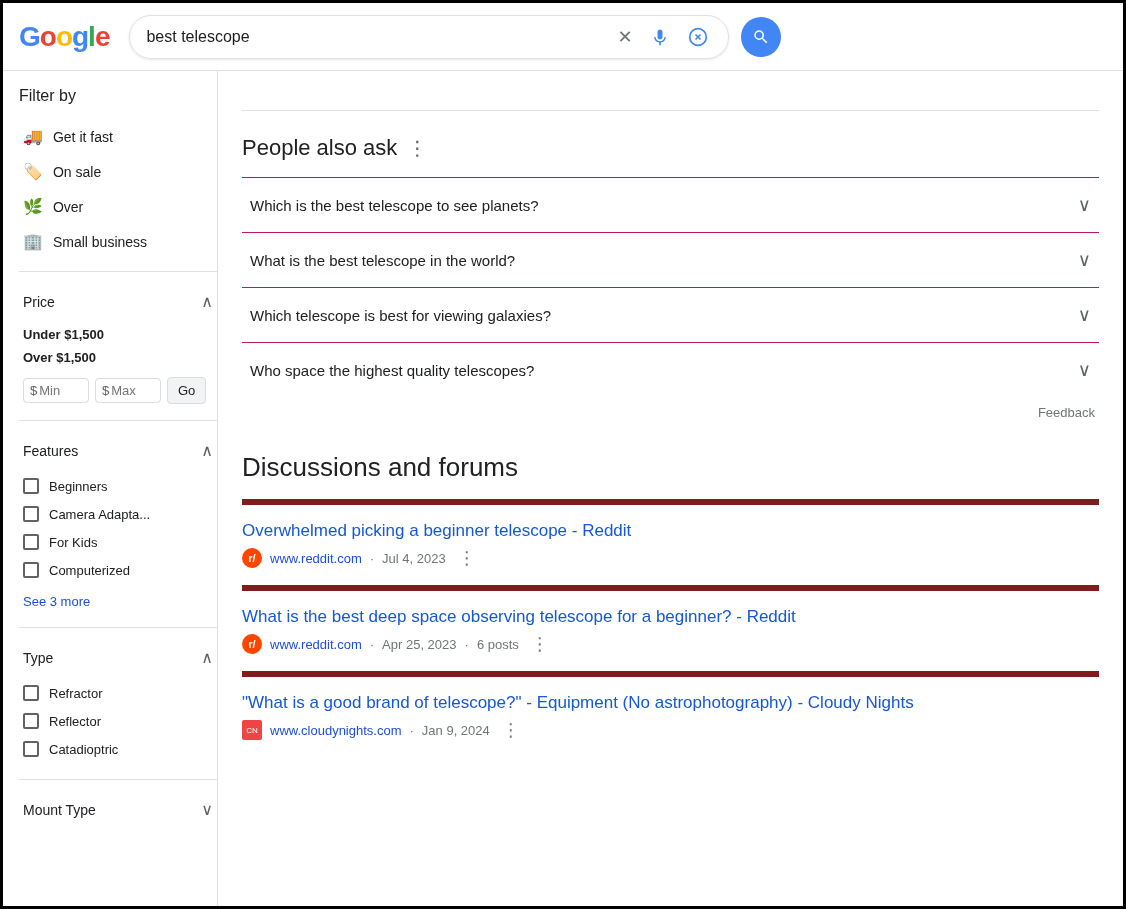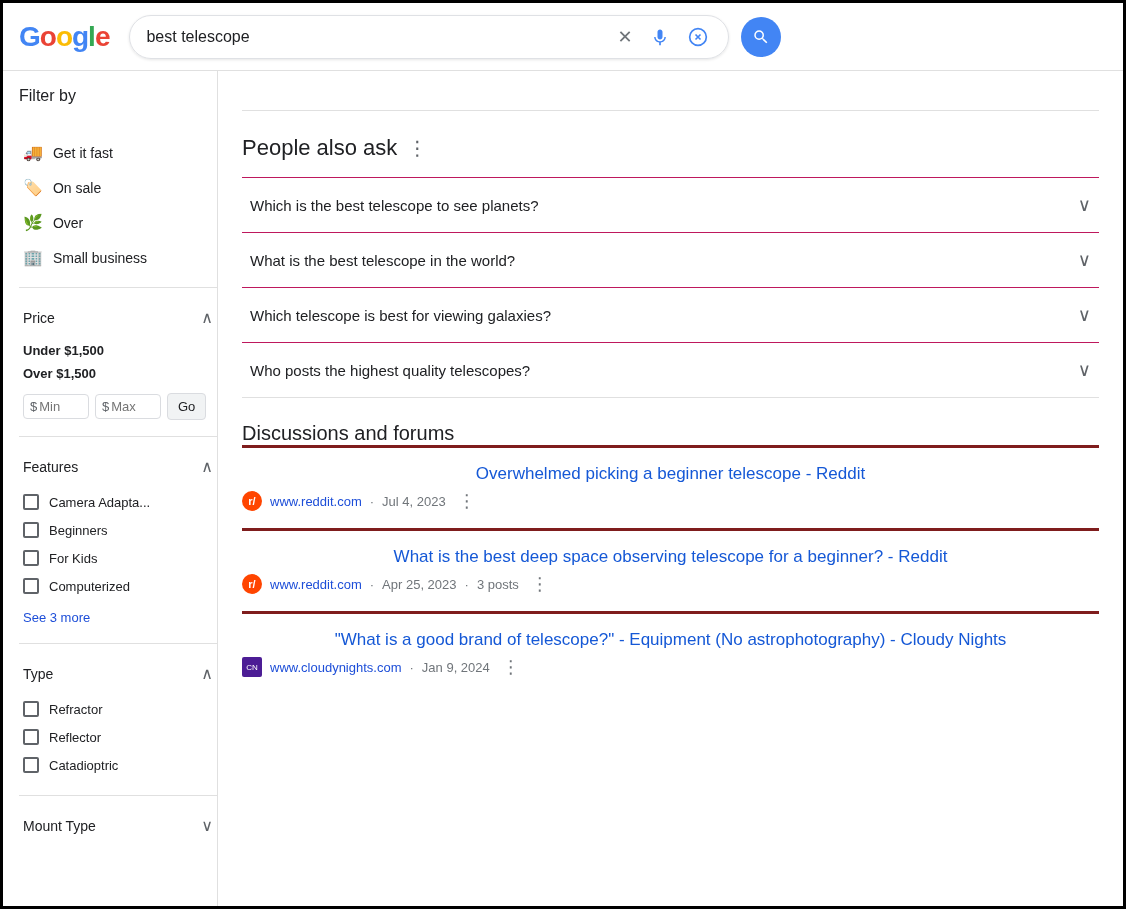--- a/index.html
+++ b/index.html
@@ -89,21 +89,21 @@
     .sidebar {
       width: 215px;
       min-width: 215px;
       padding: 16px 0 16px 16px;
       overflow-y: auto;
       border-right: 1px solid #e0e0e0;
     }
     .filter-by-title {
       font-size: 16px;
       color: #202124;
-      margin-bottom: 30px;
+      margin-bottom: 14px;
       font-weight: 400;
     }
     .filter-item {
       display: flex;
       align-items: center;
       gap: 10px;
       padding: 8px 4px;
       cursor: pointer;
       border-radius: 4px;
     }
@@ -247,30 +247,29 @@
     .feedback-text {
       text-align: right;
       font-size: 13px;
       color: #70757a;
       padding: 8px 4px;
       cursor: pointer;
     }
 
     
     .discussions-heading {
-      font-size: 20px;
+      font-size: 26px;
       font-weight: 400;
       color: #202124;
-      margin-bottom: 0;
+      margin-bottom: 16px;
     }
 
     .discussion-item {
-      border-top: 3px solid #7f1d1d;
+      border-top: 6px solid #7f1d1d;
       padding: 16px 0;
-      text-align: center;
     }
     .discussion-link {
       color: #1558d6;
       font-size: 17px;
       text-decoration: none;
       display: block;
       margin-bottom: 6px;
       cursor: pointer;
     }
     .discussion-meta {
@@ -283,21 +282,21 @@
       background: #ff4500;
       border-radius: 50%;
       display: flex; align-items: center; justify-content: center;
       color: white;
       font-size: 11px;
       font-weight: bold;
       flex-shrink: 0;
     }
     .cloudy-icon {
       width: 20px; height: 20px;
-      background: #4c1d95;
+      background: #ef4444;
       border-radius: 2px;
       display: flex; align-items: center; justify-content: center;
       color: white;
       font-size: 8px;
       flex-shrink: 0;
       overflow: hidden;
     }
     .meta-source { font-size: 13px; color: #1d4ed8; }
     .meta-dot { font-size: 13px; color: #70757a; }
     .meta-date { font-size: 13px; color: #70757a; }
@@ -393,25 +392,25 @@
     <hr class="section-divider">
 
     
     <div class="section-header">
       <span class="section-title">Features</span>
       <span class="chevron">∧</span>
     </div>
     <div class="checkbox-list">
       <div class="checkbox-item">
         <div class="checkbox"></div>
+        <span class="checkbox-label">Beginners</span>
+      </div>
+      <div class="checkbox-item">
+        <div class="checkbox"></div>
         <span class="checkbox-label">Camera Adapta...</span>
-      </div>
-      <div class="checkbox-item">
-        <div class="checkbox"></div>
-        <span class="checkbox-label">Beginners</span>
       </div>
       <div class="checkbox-item">
         <div class="checkbox"></div>
         <span class="checkbox-label">For Kids</span>
       </div>
       <div class="checkbox-item">
         <div class="checkbox"></div>
         <span class="checkbox-label">Computerized</span>
       </div>
     </div>
@@ -476,25 +475,26 @@
         </div>
       </div>
       <div class="faq-item">
         <div class="faq-question">
           <span class="faq-question-text">Which telescope is best for viewing galaxies?</span>
           <span class="faq-chevron">∨</span>
         </div>
       </div>
       <div class="faq-item">
         <div class="faq-question">
-          <span class="faq-question-text">Who posts the highest quality telescopes?</span>
+          <span class="faq-question-text">Who space the highest quality telescopes?</span>
           <span class="faq-chevron">∨</span>
         </div>
       </div>
 
+      <div class="feedback-text">Feedback</div>
     </div>
 
     <div class="section-block">
       <div class="discussions-heading">Discussions and forums</div>
 
       <div class="discussion-item">
         <a class="discussion-link" href="#">Overwhelmed picking a beginner telescope - Reddit</a>
         <div class="discussion-meta">
           <div class="reddit-icon">r/</div>
           <span class="meta-source">www.reddit.com</span>
@@ -505,21 +505,21 @@
       </div>
 
       <div class="discussion-item">
         <a class="discussion-link" href="#">What is the best deep space observing telescope for a beginner? - Reddit</a>
         <div class="discussion-meta">
           <div class="reddit-icon">r/</div>
           <span class="meta-source">www.reddit.com</span>
           <span class="meta-dot">·</span>
           <span class="meta-date">Apr 25, 2023</span>
           <span class="meta-dot">·</span>
-          <span class="meta-posts">3 posts</span>
+          <span class="meta-posts">6 posts</span>
           <span class="meta-more">⋮</span>
         </div>
       </div>
 
       <div class="discussion-item">
         <a class="discussion-link" href="#">"What is a good brand of telescope?" - Equipment (No astrophotography) - Cloudy Nights</a>
         <div class="discussion-meta">
           <div class="cloudy-icon">CN</div>
           <span class="meta-source">www.cloudynights.com</span>
           <span class="meta-dot">·</span>

